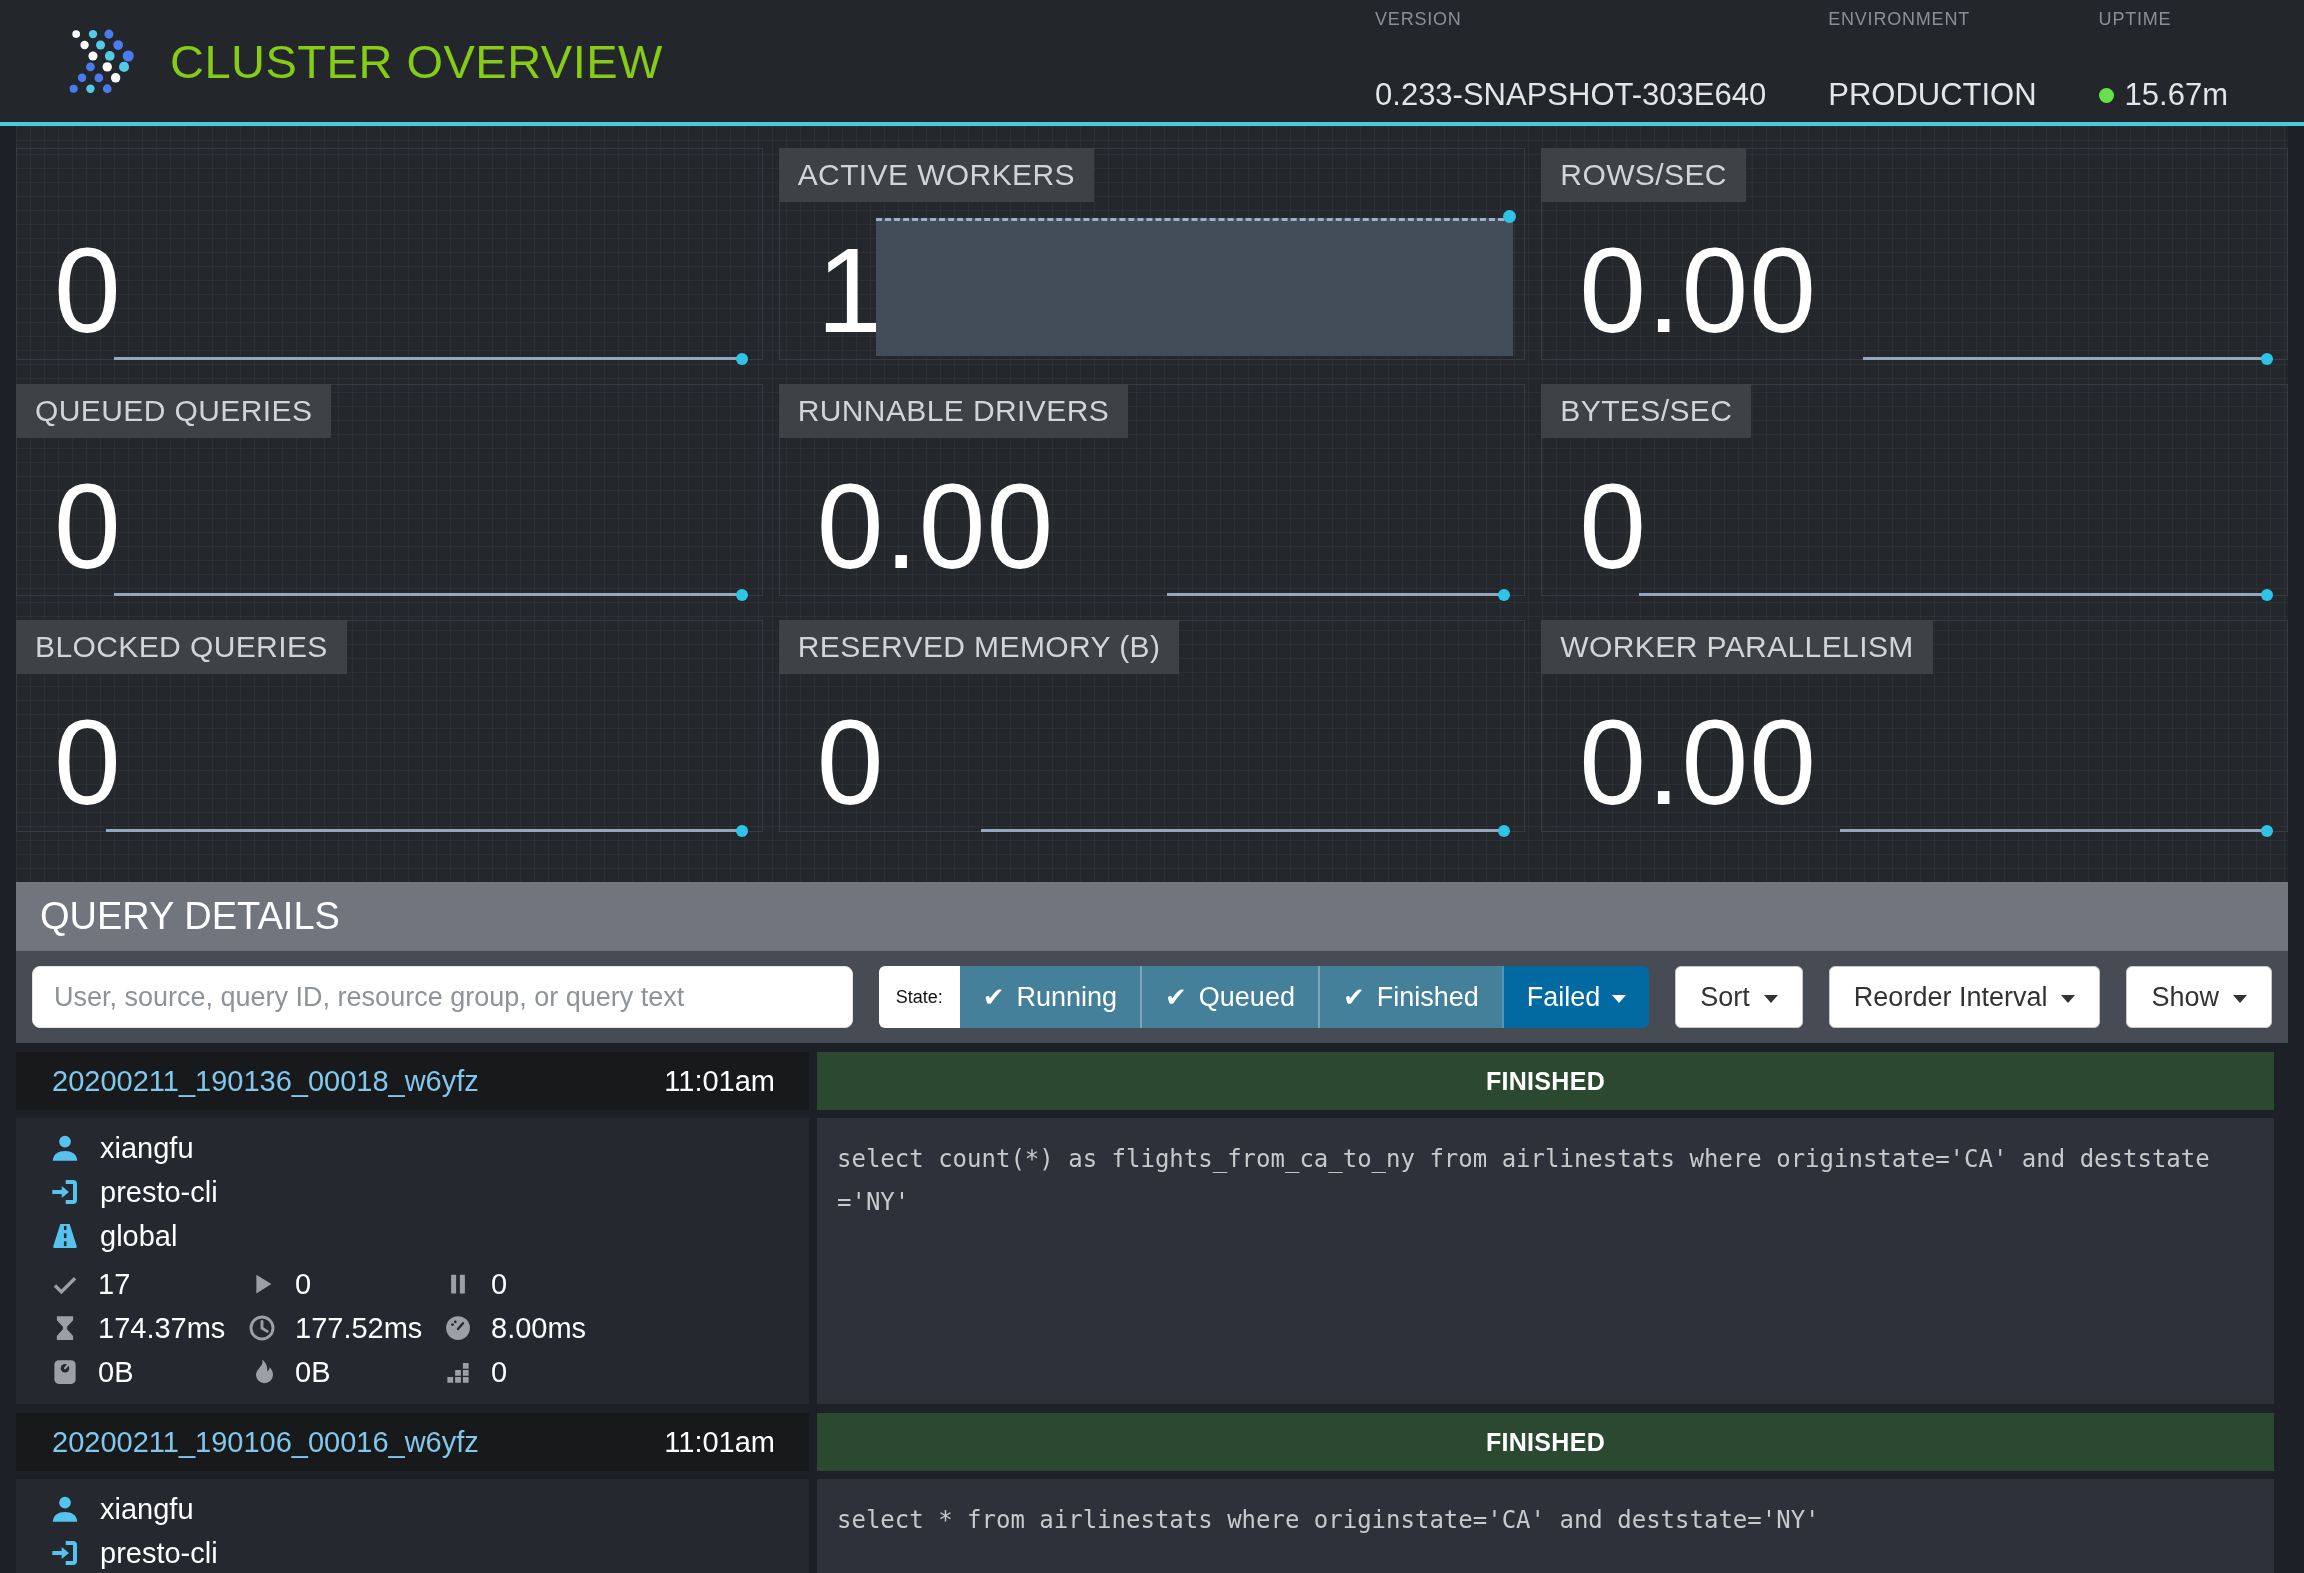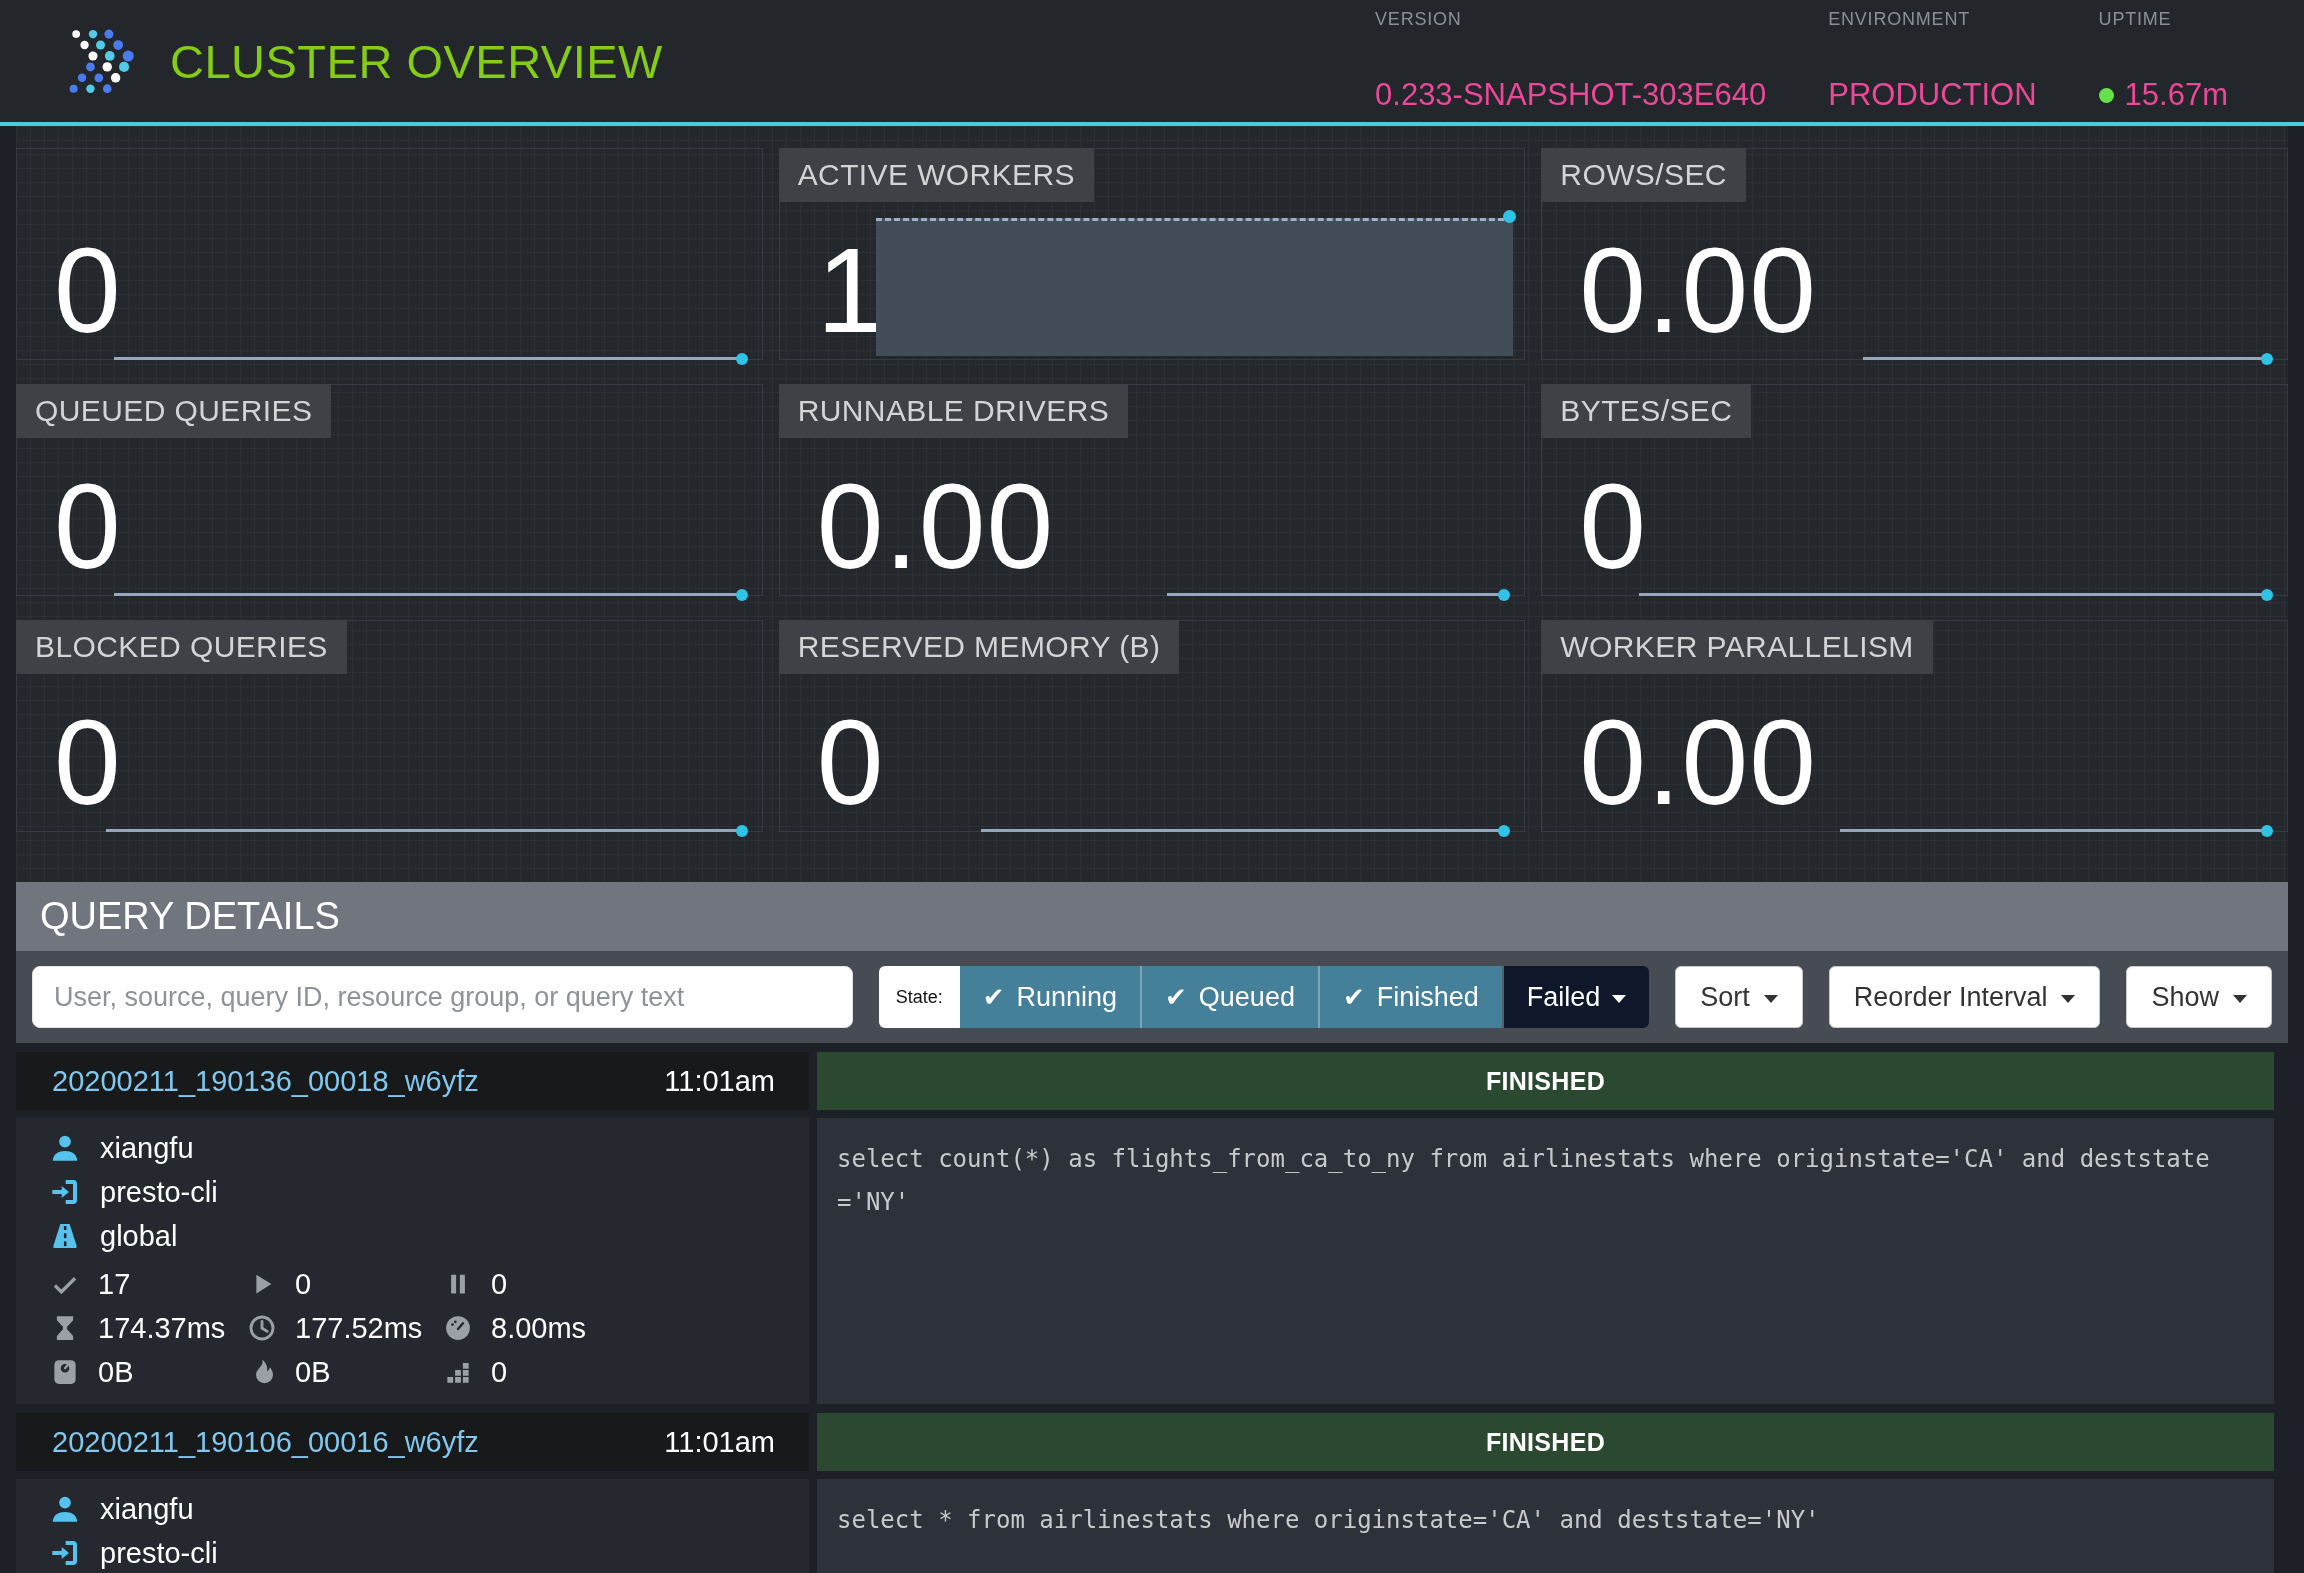--- a/index.html
+++ b/index.html
@@ -12,21 +12,21 @@
   
   .header{
     height:126px; background:#23262b; border-bottom:4px solid #4cc9da;
     display:flex; align-items:center; padding:0 0 0 56px;
   }
   .logo{ width:84px; height:80px; flex:none; }
   .title{ margin-left:30px; font-size:47px; font-weight:500; letter-spacing:.5px; color:#84cc16; }
   .hdr-right{ margin-left:auto; display:flex; gap:62px; padding-right:76px; }
   .hdr-block{ display:flex; flex-direction:column; justify-content:center; }
   .hdr-label{ font-size:18px; color:#8b9097; letter-spacing:.8px; margin-bottom:7px; }
-  .hdr-value{ font-size:31px; font-weight:500; color:#ec4899; display:flex; align-items:center; gap:11px; white-space:nowrap;margin-top:40px; }
+  .hdr-value{ font-size:31px; font-weight:500; color:#e5e5e5; display:flex; align-items:center; gap:11px; white-space:nowrap;margin-top:40px; }
   .uptime-dot{ width:15px; height:15px; border-radius:50%; background:#67e14b; flex:none; }
 
   
   .dashboard{
     margin:0 16px; padding:22px 0 50px;
     background-color:#24272c;
     background-image:
       linear-gradient(rgba(255,255,255,0.035) 1px, transparent 1px),
       linear-gradient(90deg, rgba(255,255,255,0.035) 1px, transparent 1px);
     background-size:14px 14px;
@@ -66,21 +66,21 @@
     padding:0 21px; font-size:27px; color:#701a75; font-family:"Liberation Sans",sans-serif; outline:none; min-width:0;
   }
   .search-input::placeholder{ color:#8e9399; }
   .state-group{ display:flex; height:62px; border-radius:6px; overflow:hidden; flex:none; }
   .state-addon{ background:#fff; color:#111; font-size:18px; display:flex; align-items:center; padding:0 17px; }
   .state-btn{
     display:flex; align-items:center; gap:12px; padding:0 23px; font-size:27px;
     color:#fff; background:#44809a; border:none; cursor:pointer; font-family:inherit;
   }
   .state-btn + .state-btn{ border-left:2px solid rgba(255,255,255,.3); }
-  .state-btn.failed{ background:#0f172a;justify-content:space-between; }
+  .state-btn.failed{ background:#0369a1;justify-content:space-between; }
   .check-glyph{ font-size:26px; line-height:1; }
   .btn{
     height:62px; background:#fff; border:1px solid #c8c8c8; border-radius:6px; color:#333;
     font-size:27px; display:flex; align-items:center; gap:14px; padding:0 24px; flex:none; cursor:pointer; font-family:inherit;
   }
   .caret{ width:0; height:0; border-left:7px solid transparent; border-right:7px solid transparent; border-top:8px solid; margin-top:3px; }
 
   
   .qrows{ margin:9px 30px 0 16px; display:flex; flex-direction:column; gap:9px; }
   .qrow{ display:grid; grid-template-columns:793px 1fr; gap:8px; }

